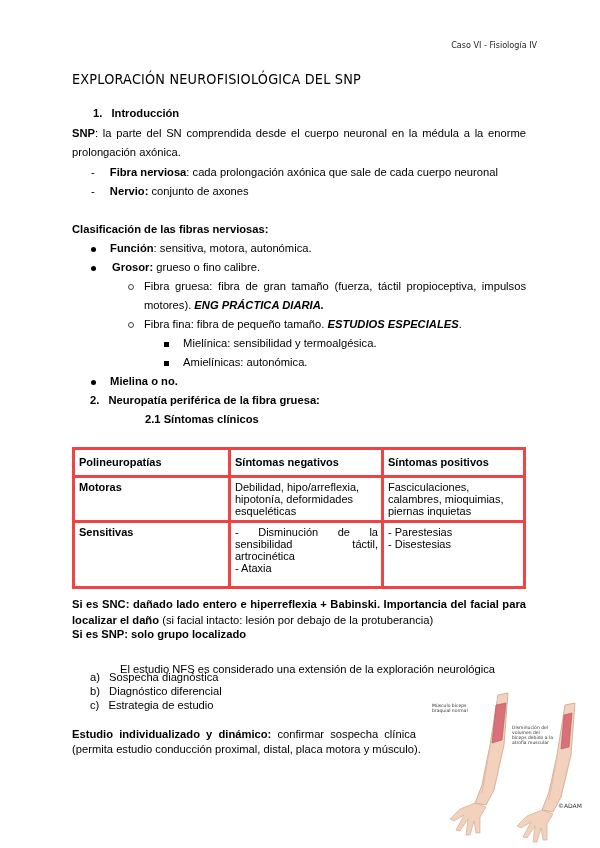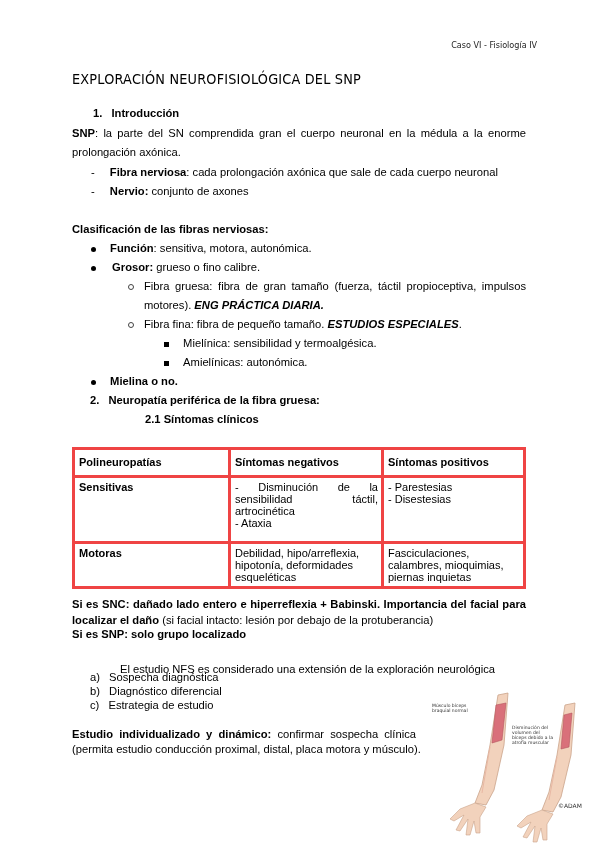--- a/index.html
+++ b/index.html
@@ -30,21 +30,21 @@
 <div class="abs header">Caso VI - Fisiología IV</div>
 
 <div class="abs title">EXPLORACIÓN NEUROFISIOLÓGICA DEL SNP</div>
 
 <div class="abs line" style="top:107px; left:93px; font-weight:bold;">
   <span>1.</span>
   <span style="margin-left:6px;">Introducción</span>
 </div>
 
 <div class="abs just" style="top:127px; left:72px; width:454px;">
-  <b>SNP</b><span>: la parte del SN comprendida gran el cuerpo neuronal en la médula a la enorme</span>
+  <b>SNP</b><span>: la parte del SN comprendida desde el cuerpo neuronal en la médula a la enorme</span>
 </div>
 <div class="abs line" style="top:146px; left:72px;">prolongación axónica.</div>
 
 <div class="abs line" style="top:166px; left:91px;">
   <span>-</span>
   <b style="margin-left:12px;">Fibra nerviosa</b><span>: cada prolongación axónica que sale de cada cuerpo neuronal</span>
 </div>
 <div class="abs line" style="top:185px; left:91px;">
   <span>-</span>
   <b style="margin-left:12px;">Nervio:</b><span> conjunto de axones</span>
@@ -93,35 +93,35 @@
 </div>
 <div class="abs line" style="top:413px; left:145px; font-weight:bold;">2.1 Síntomas clínicos</div>
 
 <table class="sym">
   <tbody>
       <tr>
     <th class="col1">Polineuropatías</th>
     <th class="col2">Síntomas negativos</th>
     <th>Síntomas positivos</th>
   </tr>
+  <tr style="height:45px;">
+    <td style="font-weight:bold;">Motoras</td>
+    <td class="cjust">Debilidad, hipo/arreflexia, hipotonía, deformidades esqueléticas</td>
+    <td class="cjust">Fasciculaciones, calambres, mioquimias, piernas inquietas</td>
+  </tr>
   <tr style="height:66px;">
     <td style="font-weight:bold;">Sensitivas</td>
     <td>
       <div class="cjust" style="text-align-last:left;">- Disminución de la sensibilidad táctil, artrocinética</div>
       <div>- Ataxia</div>
     </td>
     <td>
       <div>- Parestesias</div>
       <div>- Disestesias</div>
     </td>
-  </tr>
-  <tr style="height:45px;">
-    <td style="font-weight:bold;">Motoras</td>
-    <td class="cjust">Debilidad, hipo/arreflexia, hipotonía, deformidades esqueléticas</td>
-    <td class="cjust">Fasciculaciones, calambres, mioquimias, piernas inquietas</td>
   </tr>
 </tbody>
   </table>
 
 <div class="abs just" style="top:598px; left:72px; width:454px; font-weight:bold;">Si es SNC: dañado lado entero e hiperreflexia + Babinski. Importancia del facial para</div>
 <div class="abs line" style="top:614px; left:72px;">
   <b>localizar el daño</b><span> (si facial intacto: lesión por debajo de la protuberancia)</span>
 </div>
 <div class="abs line" style="top:628px; left:72px; font-weight:bold;text-align:right;">Si es SNP: solo grupo localizado</div>
 

